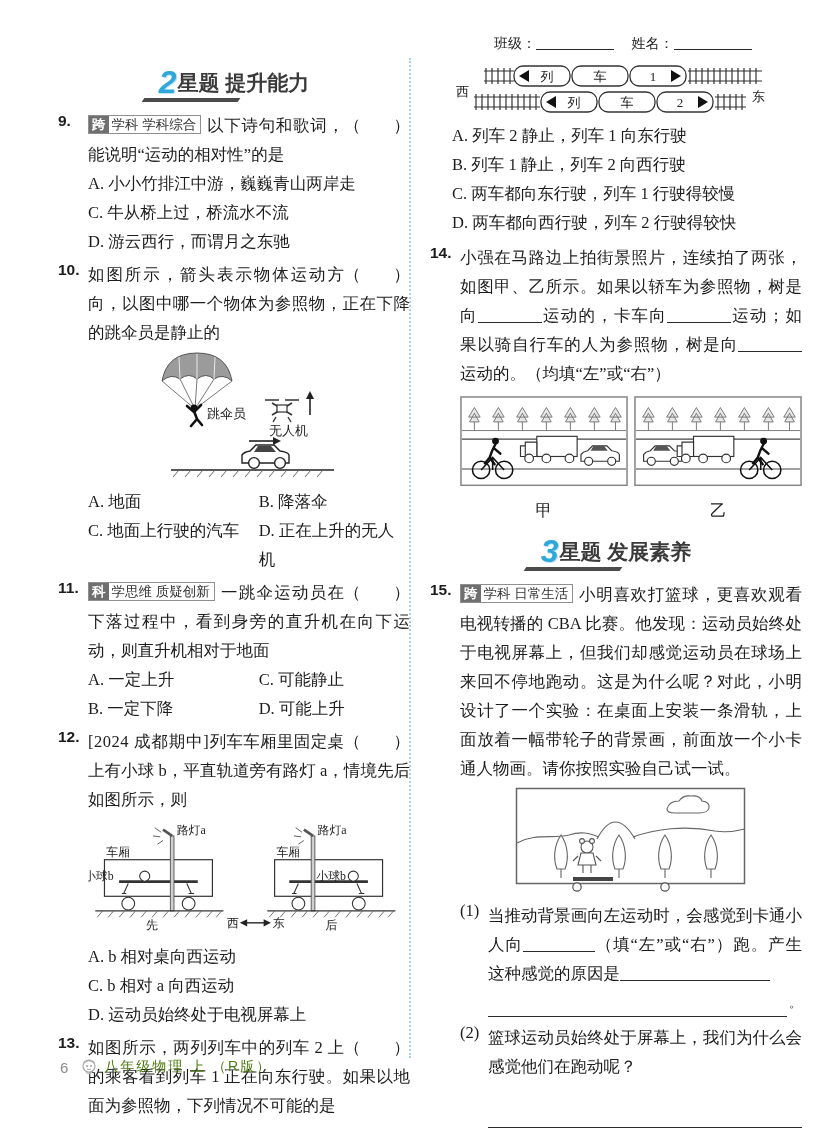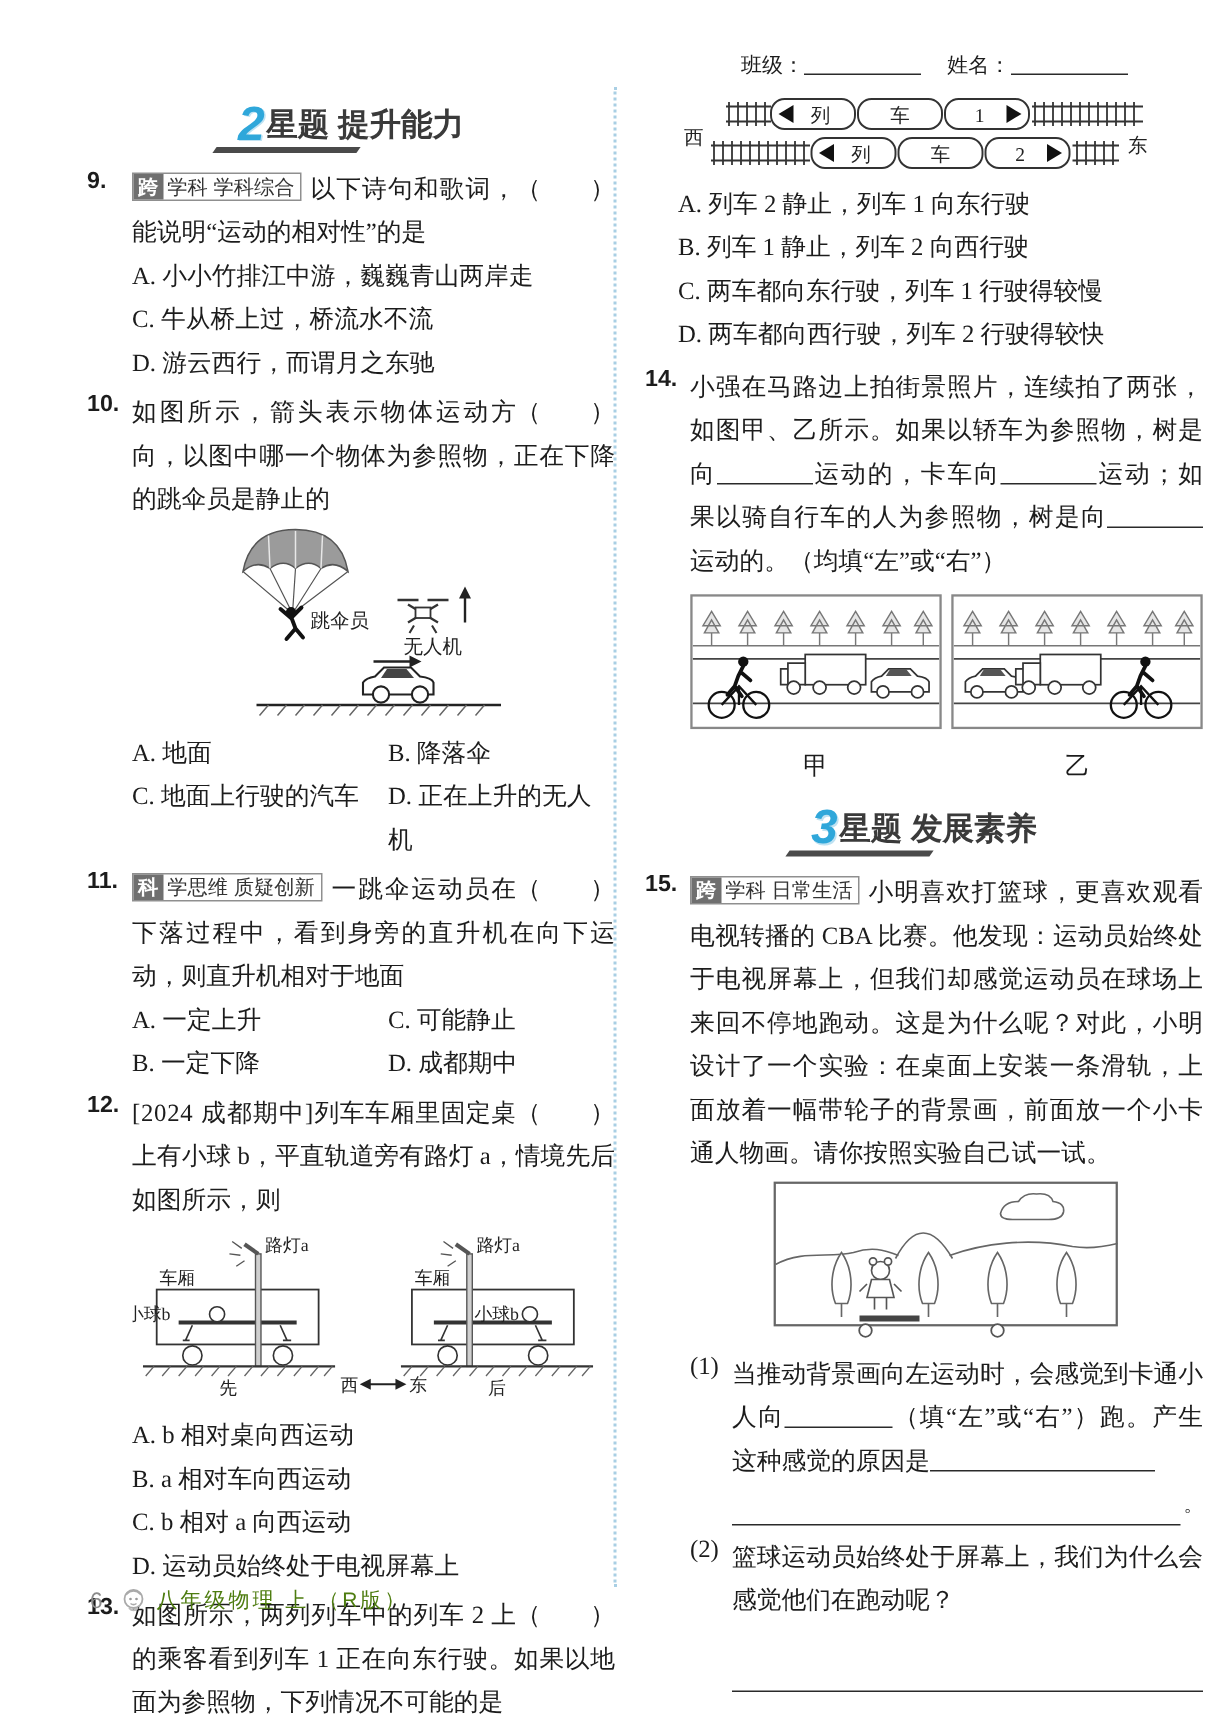--- a/index.html
+++ b/index.html
@@ -142,21 +142,21 @@
         <div class="qtext">
           <span class="badge">
               <span class="chip">科</span>
               <span>学思维 质疑创新</span>
             </span><span class="paren">（　　）</span><span>一跳伞运动员在下落过程中，看到身旁的直升机在向下运动，则直升机相对于地面</span>
         </div>
         <div class="optgrid">
           <div class="opt">A. 一定上升</div>
           <div class="opt">C. 可能静止</div>
           <div class="opt">B. 一定下降</div>
-          <div class="opt">D. 成都期中</div>
+          <div class="opt">D. 可能上升</div>
         </div>
       </div>
     </div>
 
     <div class="q">
       <div class="qnum">12.</div>
       <div class="qbody">
         <div class="qtext">
           <span class="tag">[2024 成都期中]</span><span class="paren">（　　）</span><span>列车车厢里固定桌上有小球 b，平直轨道旁有路灯 a，情境先后如图所示，则</span>
         </div>
@@ -199,21 +199,20 @@
             <rect x="244" y="14" width="4" height="82" fill="#cfcfcf" stroke="#555" stroke-width="1"></rect>
             <path d="M246,14 l-10,-7" stroke="#555" stroke-width="3"></path>
             <path d="M234,10 l-7,-5 M233,15 l-8,-1 M236,19 l-6,4" stroke="#555" stroke-width="1"></path>
             <text x="251" y="12">路灯a</text>
             <path d="M196,96 H336" stroke="#333" stroke-width="1.5"></path>
             <path d="M204,96 l-6,7 M216,96 l-6,7 M228,96 l-6,7 M240,96 l-6,7 M252,96 l-6,7 M264,96 l-6,7 M276,96 l-6,7 M288,96 l-6,7 M300,96 l-6,7 M312,96 l-6,7 M324,96 l-6,7 M334,96 l-6,7" stroke="#666" stroke-width="1"></path>
             <text x="266" y="116" text-anchor="middle" font-size="15">后</text>
           </svg>
         </div>
         <div class="opt">A. b 相对桌向西运动</div>
-        <div class="opt">B. a 相对车向西运动</div>
         <div class="opt">C. b 相对 a 向西运动</div>
         <div class="opt">D. 运动员始终处于电视屏幕上</div>
       </div>
     </div>
 
     <div class="q">
       <div class="qnum">13.</div>
       <div class="qbody">
         <div class="qtext">
           <span class="paren">（　　）</span><span>如图所示，两列列车中的列车 2 上的乘客看到列车 1 正在向东行驶。如果以地面为参照物，下列情况不可能的是</span>

